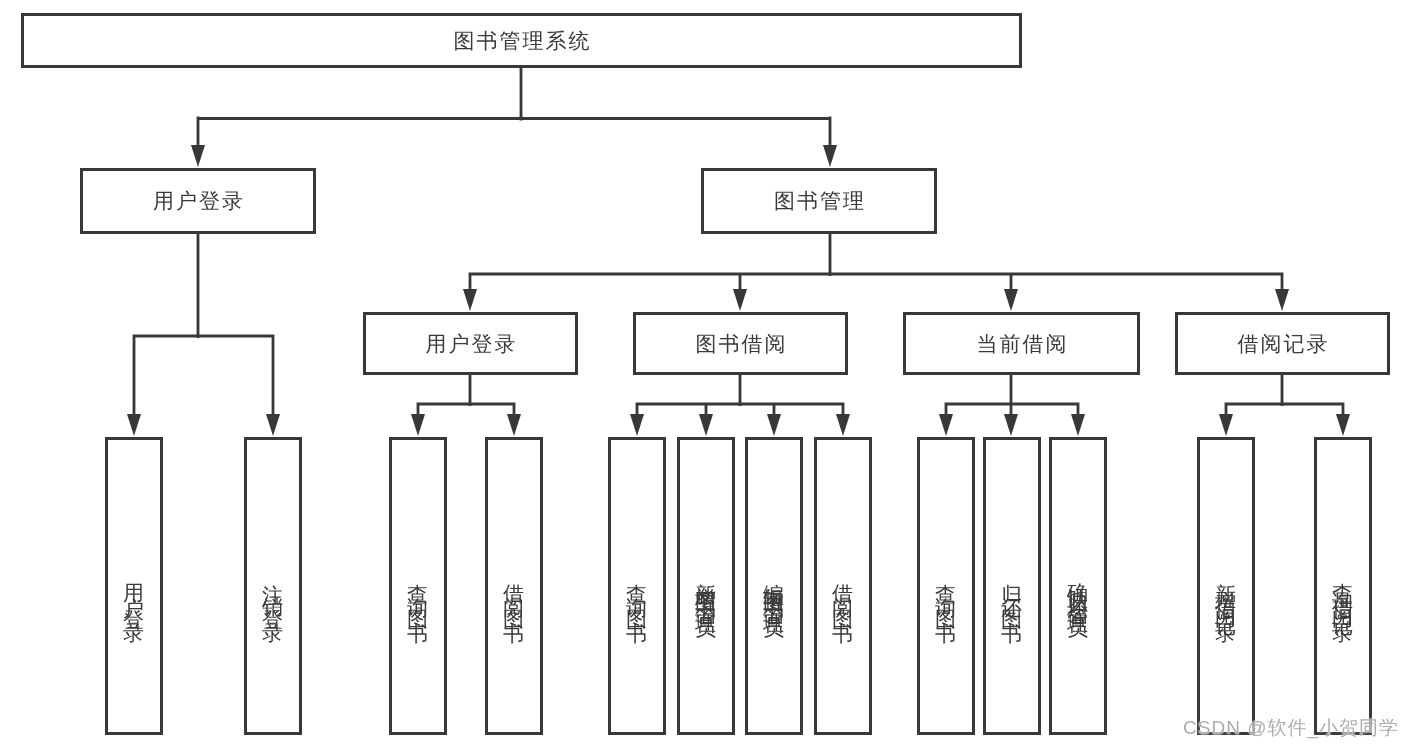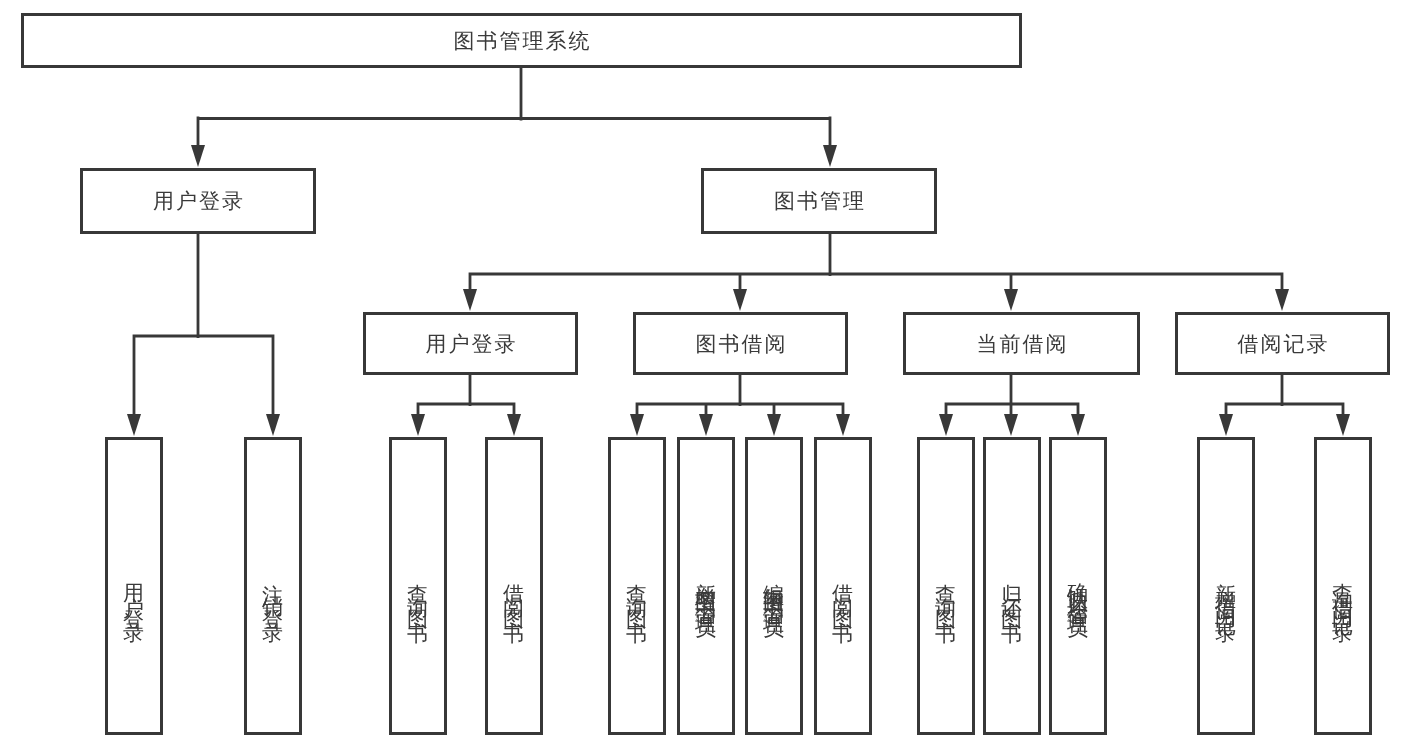--- a/index.html
+++ b/index.html
@@ -146,14 +146,15 @@
     <span class="vlbl">确认归还（管理员）</span>
   </div>
 
   <div class="node ls8" style="left:1197px;top:437px;width:58px;height:298px">
     <span class="vlbl">新增借阅记录</span>
   </div>
   <div class="node ls8" style="left:1314px;top:437px;width:58px;height:298px">
     <span class="vlbl">查询借阅记录</span>
   </div>
 
+  <div class="watermark">CSDN @软件_小贺同学</div>
 
 </div>
 
 </body></html>

